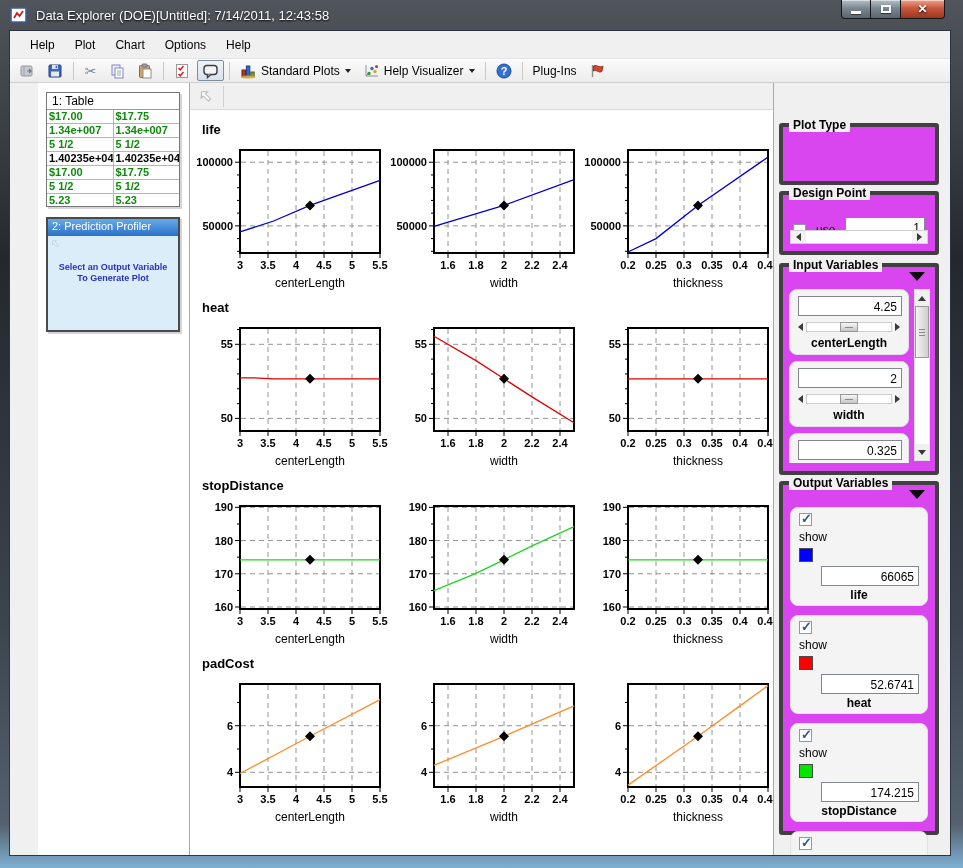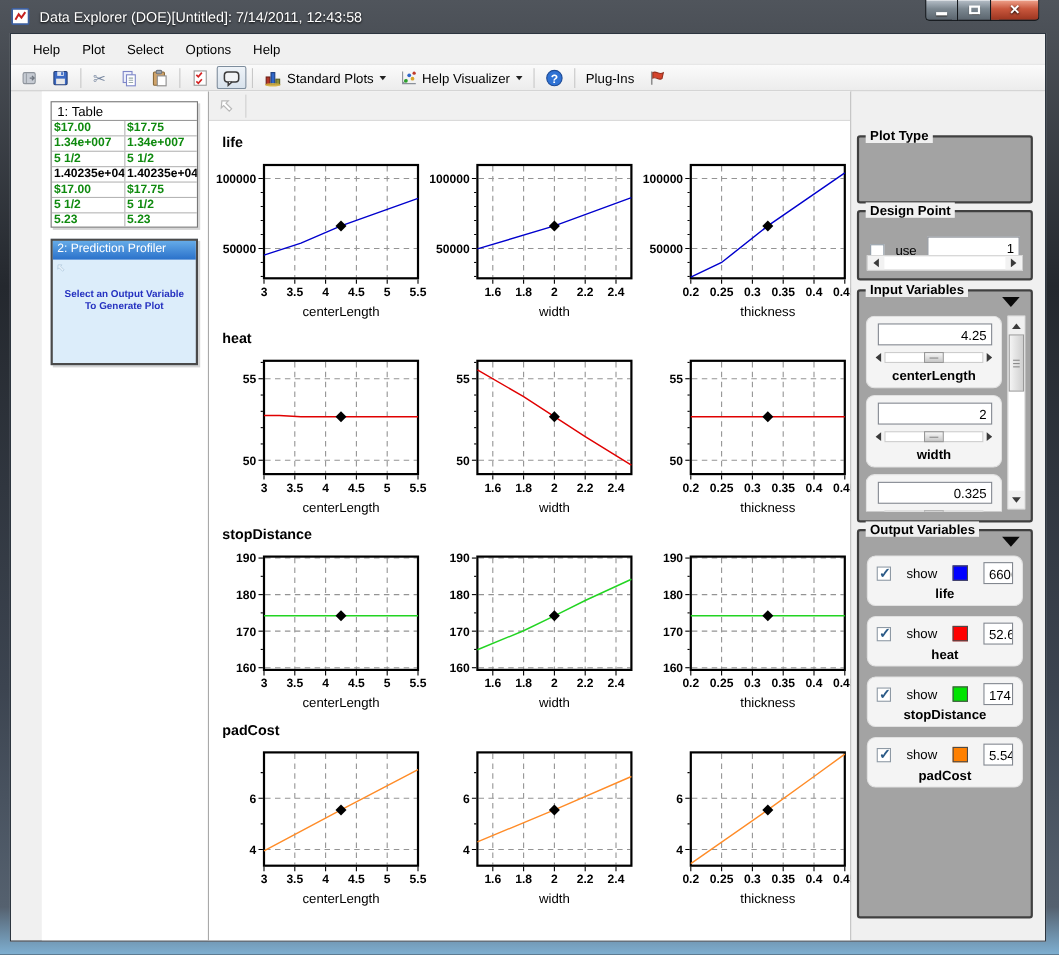--- a/index.html
+++ b/index.html
@@ -61,21 +61,21 @@
   .ptool-btn { width:26px; height:23px; display:flex; align-items:center; justify-content:center; }
   .ptool-sep { width:1px; height:21px; background:#cfcfcf; }
   .plot-canvas { flex:1; background:#fff; overflow:hidden; padding-top:4px; }
   .plot-row-label { font-weight:bold; font-size:13px; margin:8px 0 4px 12px; height:16px; }
   .plot-cells { display:flex; gap:4px; }
   svg.cell { display:block; overflow:visible; }
   .tick { font-family:"Liberation Sans",sans-serif; font-size:11px; font-weight:bold; fill:#000; }
   .atitle { font-family:"Liberation Sans",sans-serif; font-size:12px; fill:#000; }
 
   
-  .group { position:absolute; left:5px; right:11px; border:2px solid #404040; border-radius:3px; background:#a3a3a3; }
+  .group { position:absolute; left:5px; right:11px; border:4px solid #404040; border-radius:3px; background:#d946ef; }
   .group-title { position:absolute; top:-9px; left:6px; background:#f0f0f0; padding:0 4px; font-weight:bold; }
   .tri-down { position:absolute; top:5px; right:10px; width:0; height:0;
     border-left:8px solid transparent; border-right:8px solid transparent; border-top:9px solid #0a0a0a; }
   .g-plot-type { top:40px; height:62px; }
   .g-design   { top:108px; height:64px; }
   .g-input    { top:180px; height:212px; }
   .g-output   { top:398px; height:354px; }
 
   .pt-row { display:flex; align-items:center; gap:6px; margin:28px 0 0 10px; }
   .radio { width:13px; height:13px; border-radius:50%; border:1px solid #8a9aad; background:linear-gradient(#fff,#dde7ee); position:relative; flex:0 0 auto; }
@@ -107,21 +107,21 @@
   .sb-v { height:16px; display:flex; align-items:center; justify-content:center; background:#f0f0f0; }
   .t-up   { width:0; height:0; border-left:4px solid transparent; border-right:4px solid transparent; border-bottom:5px solid #3a3a3a; }
   .t-down { width:0; height:0; border-left:4px solid transparent; border-right:4px solid transparent; border-top:5px solid #3a3a3a; }
   .vtrack { flex:1; position:relative; background:#fff; }
   .vthumb { position:absolute; top:0; left:0; right:0; height:52px; background:linear-gradient(90deg,#f4f4f4,#cfcfcf); border:1px solid #9a9a9a; }
   .vthumb::after { content:""; position:absolute; left:3px; right:3px; top:22px; height:1px; background:#8a8a8a; box-shadow:0 3px 0 #8a8a8a,0 6px 0 #8a8a8a; }
   .sb-v.bottom { margin-top:auto; }
 
   .ov-body { position:absolute; top:22px; left:7px; right:7px; display:flex; flex-direction:column; gap:9px; }
   .ocard { background:#f4f4f4; border:1px solid #e1e1e1; border-radius:8px; padding:5px 8px 3px; }
-  .orow { display:flex; align-items:center; gap:14px; }
+  .orow { display:flex; align-items:flex-start; gap:4px;flex-direction:column; }
   .swatch { width:14px; height:14px; border:1px solid #4a4a4a; flex:0 0 auto; }
   .ofield { width:98px; margin-left:auto; }
   .olabel { text-align:center; font-weight:bold; margin-top:2px; }
 
   
   .statusbar { height:20px; border-top:1px solid #cdcdcd; background:#f0f0f0; display:flex; align-items:center; padding-left:8px; position:relative; }
   .status-sep { position:absolute; left:585px; top:2px; bottom:2px; width:1px; background:#d2d2d2; border-right:1px solid #fff; }
 </style>
 </head>
 <body>
@@ -145,21 +145,21 @@
           <span>✕</span>
         </div>
     </div>
   </div>
 
   <div class="window-body">
 
     <div class="menubar">
       <span class="mitem">Help</span>
       <span class="mitem">Plot</span>
-      <span class="mitem">Select</span>
+      <span class="mitem">Chart</span>
       <span class="mitem">Options</span>
       <span class="mitem">Help</span>
     </div>
 
     <div class="toolbar">
       <div class="tbtn">
         <svg width="16" height="16" viewBox="0 0 16 16">
           <rect x="2" y="3" width="11" height="10" rx="1.5" fill="#c6cbd3" stroke="#8e949c"></rect>
           <line x1="5" y1="3.5" x2="5" y2="12.5" stroke="#9aa0a8"></line>
           <path d="M8 8 h4 m-2,-2 l2,2 -2,2" fill="none" stroke="#6f7680" stroke-width="1.2"></path>

